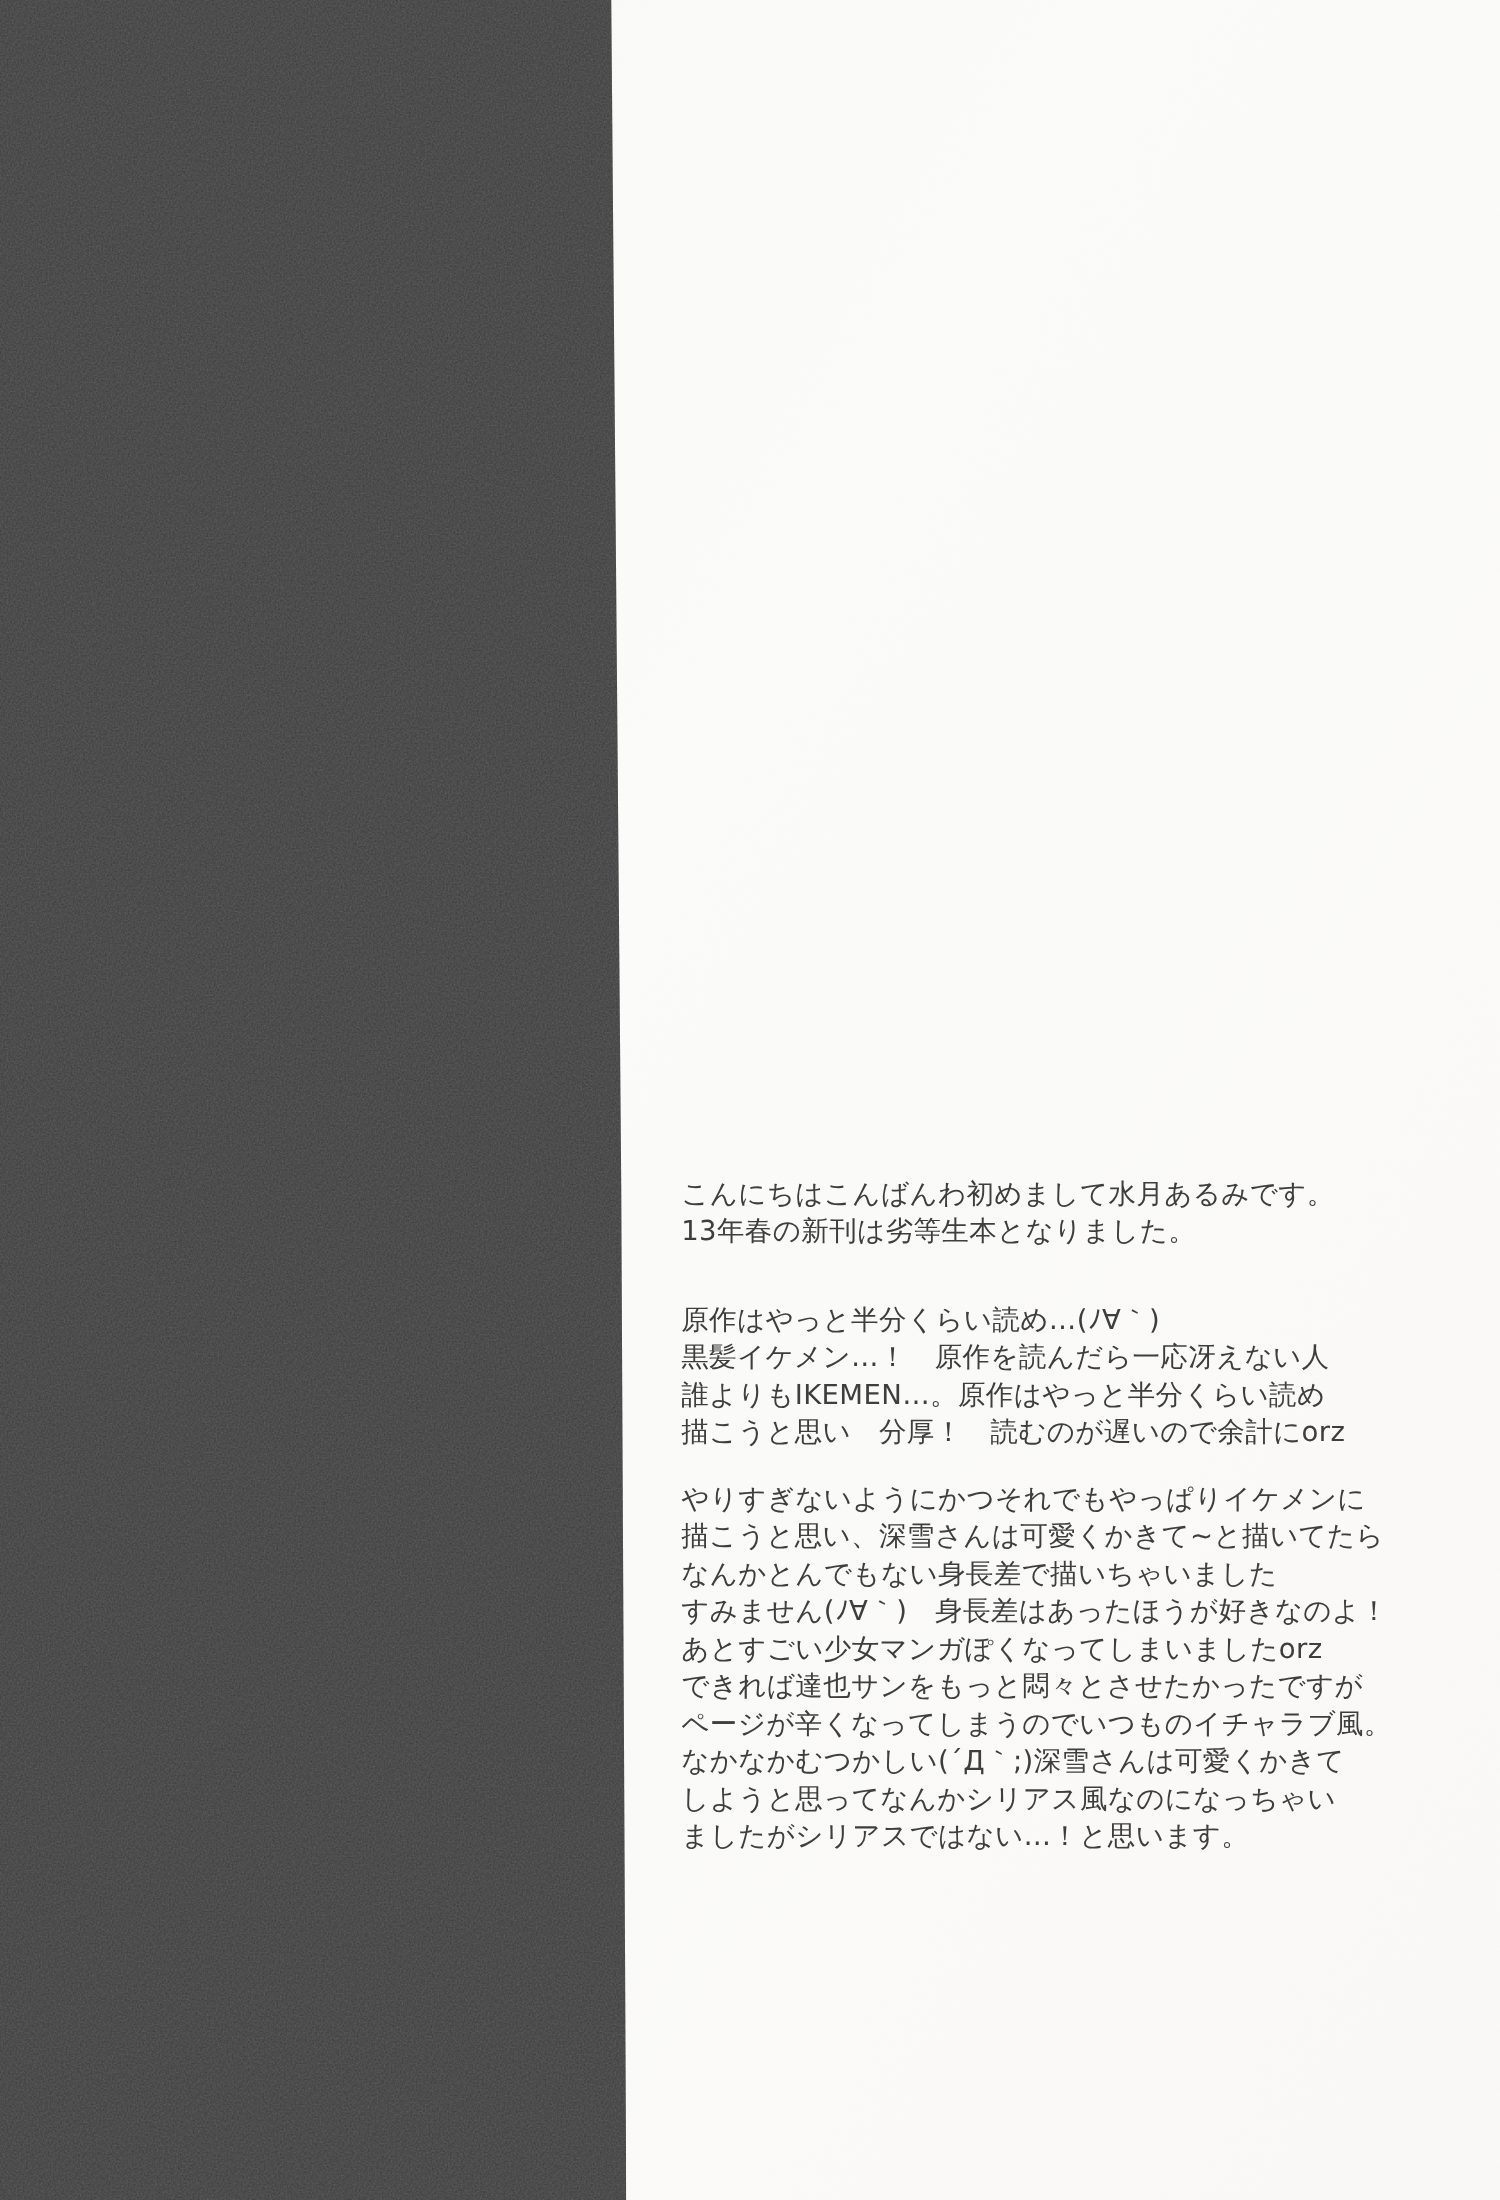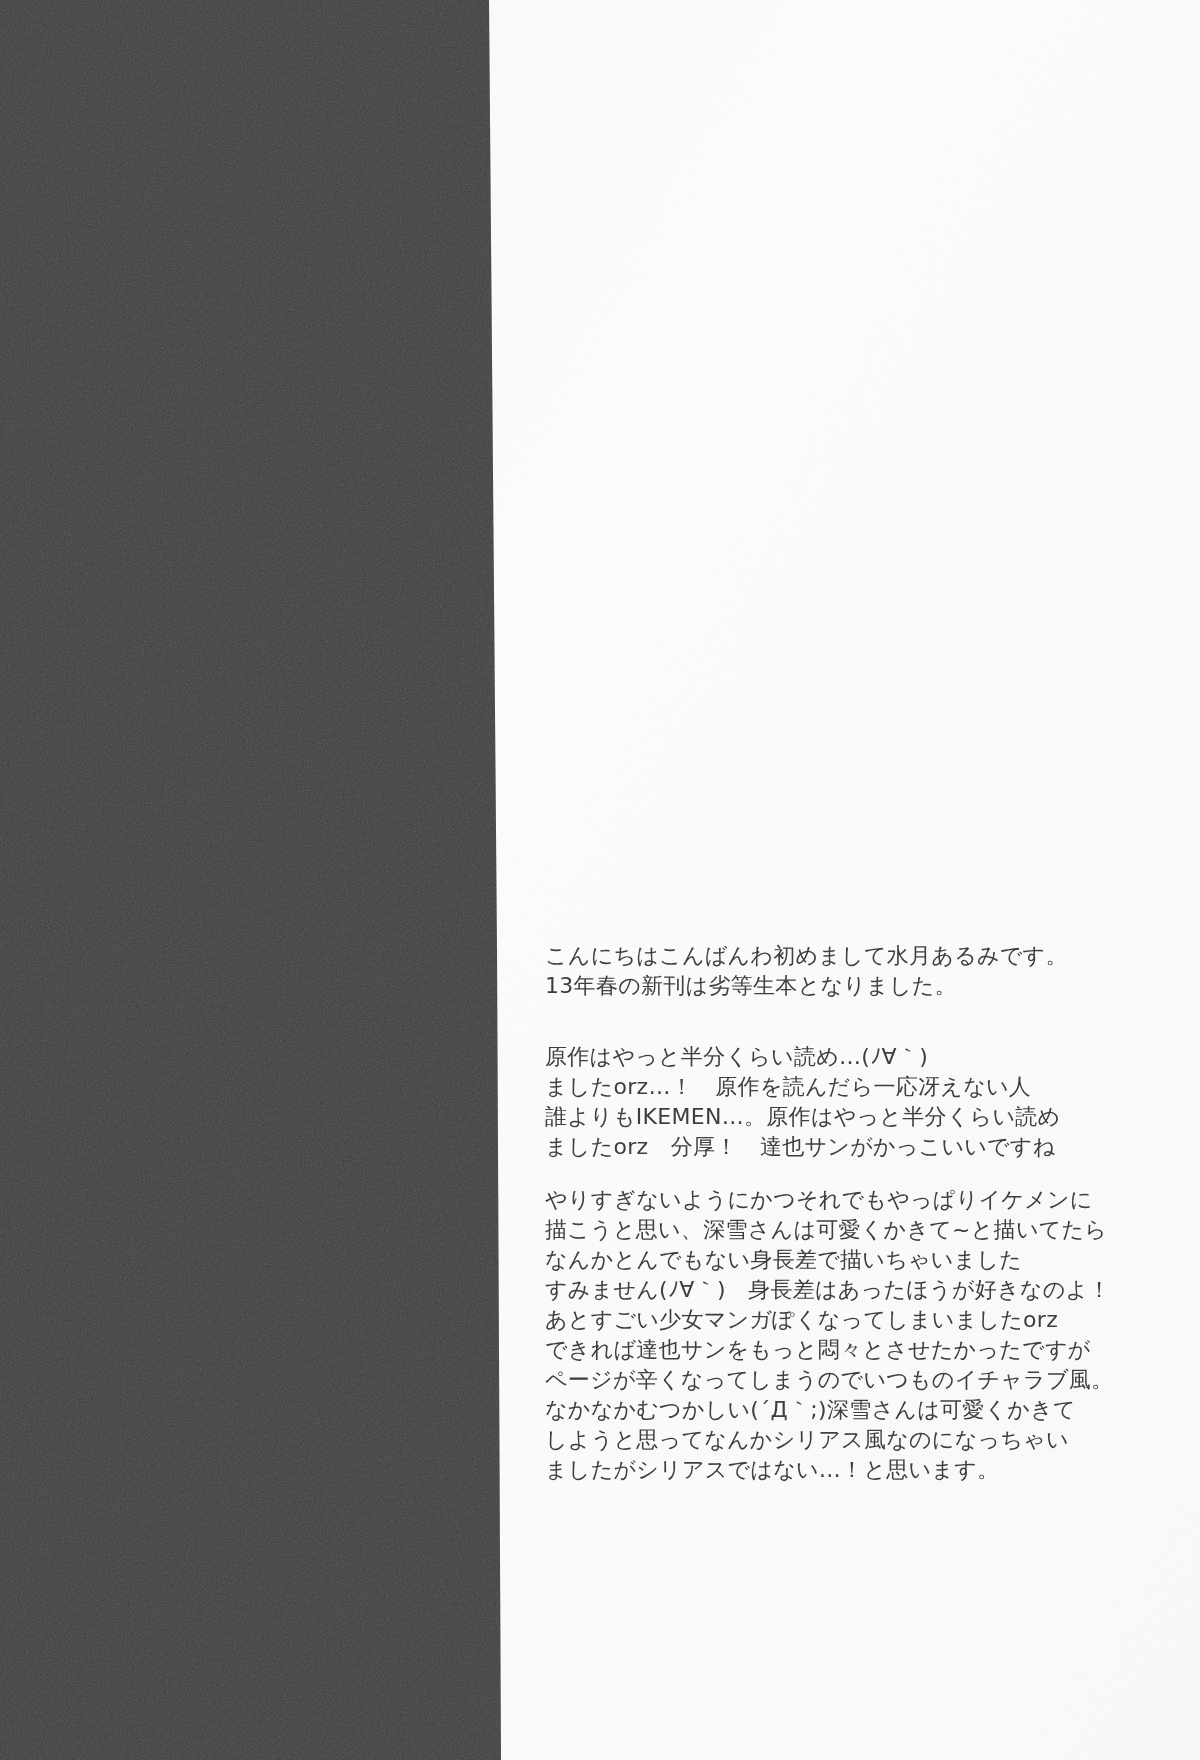--- a/index.html
+++ b/index.html
@@ -84,23 +84,23 @@
 
   <div class="afterword">
 
     <div class="para para-1">
       <div class="line">こんにちはこんばんわ初めまして水月あるみです。</div>
       <div class="line">13年春の新刊は劣等生本となりました。</div>
     </div>
 
     <div class="para para-2">
       <div class="line">原作はやっと半分くらい読め…(ﾉ∀｀)</div>
-      <div class="line">ましたorz…！　原作を読んだら一応冴えない人</div>
+      <div class="line">黒髪イケメン…！　原作を読んだら一応冴えない人</div>
       <div class="line">誰よりもIKEMEN…。原作はやっと半分くらい読め</div>
-      <div class="line">ましたorz　分厚！　達也サンがかっこいいですね</div>
+      <div class="line">描こうと思い　分厚！　読むのが遅いので余計にorz</div>
     </div>
 
     <div class="para para-3">
       <div class="line">やりすぎないようにかつそれでもやっぱりイケメンに</div>
       <div class="line">描こうと思い、深雪さんは可愛くかきて~と描いてたら</div>
       <div class="line">なんかとんでもない身長差で描いちゃいました</div>
       <div class="line">すみません(ﾉ∀｀)　身長差はあったほうが好きなのよ！</div>
       <div class="line">あとすごい少女マンガぽくなってしまいましたorz</div>
       <div class="line">できれば達也サンをもっと悶々とさせたかったですが</div>
       <div class="line">ページが辛くなってしまうのでいつものイチャラブ風。</div>

